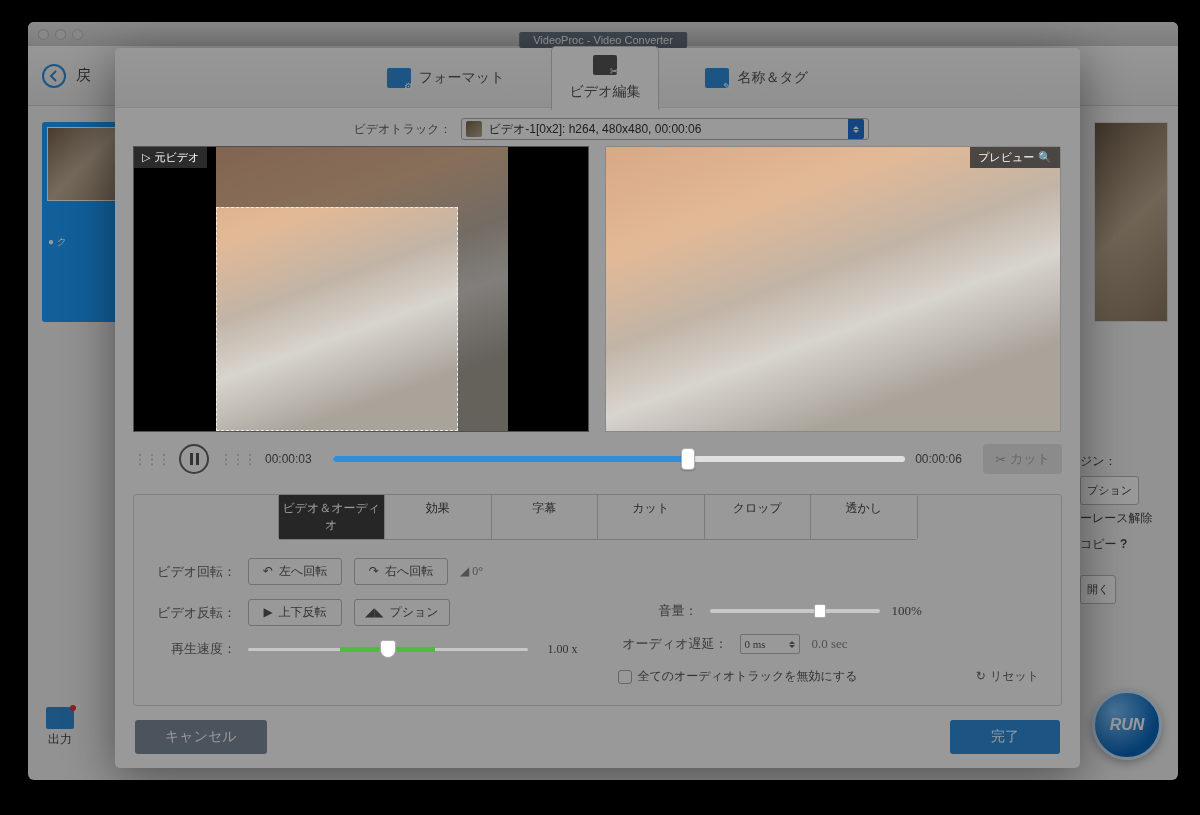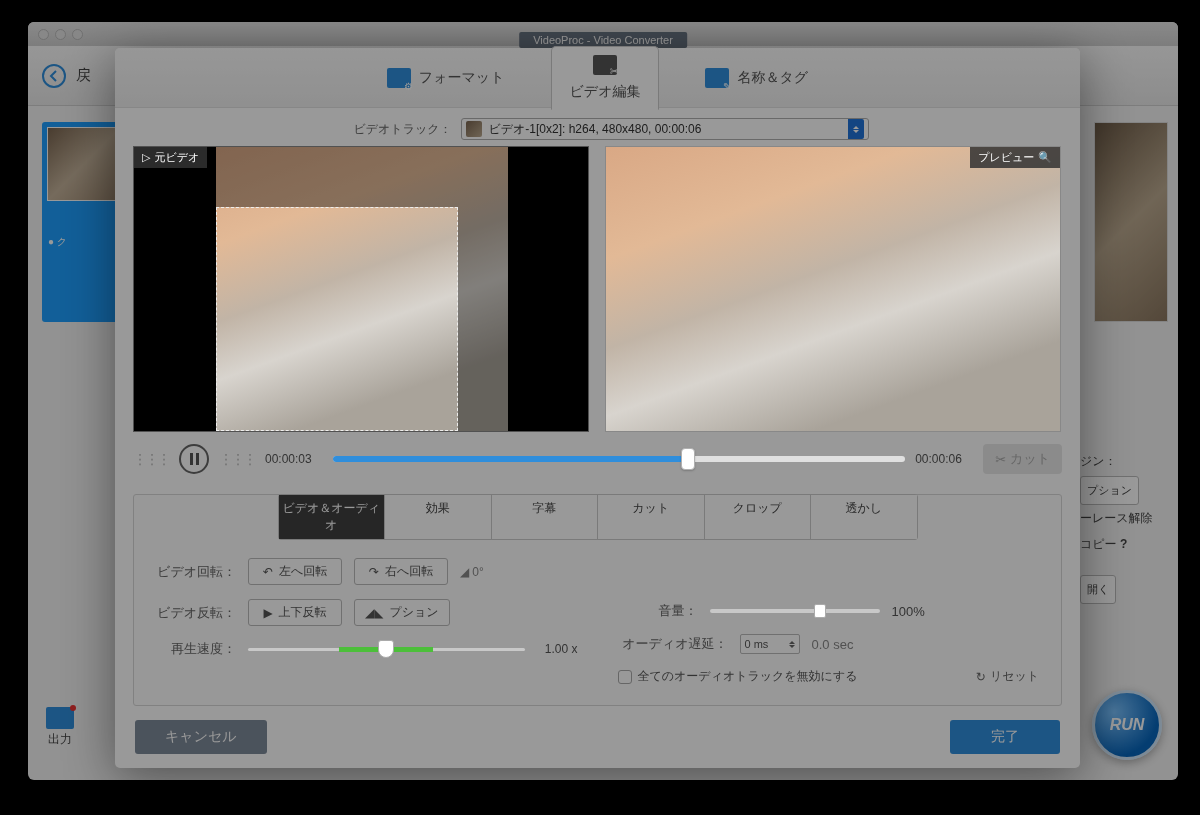--- a/index.html
+++ b/index.html
@@ -200,21 +200,21 @@
   margin: 0 auto; width: 640px; margin-top:-1px;
   border:1px solid #ccc; border-radius:3px;
 }
 .sub-tab {
   flex:1; text-align:center; padding:5px 0; font-size:12px; color:#444;
   border-right:1px solid #ccc; cursor:pointer; background:#fff;
 }
 .sub-tab:last-child { border-right:none; }
 .sub-tab.active { background:#404040; color:#fff; }
 .panel-body {
-  padding: 18px 22px 10px; display: flex; gap: 40px; font-size: 13px; color:#555;
+  padding: 18px 22px 10px; display: flex; gap: 40px; font-size: 13px; color:#555;font-family:Liberation Serif, serif;
 }
 .col { flex: 1; display: flex; flex-direction: column; gap: 14px; }
 .row { display: flex; align-items: center; gap: 12px; }
 .row .lbl { width: 80px; text-align: right; color:#666; }
 .btn2 {
   border:1px solid #bbb; border-radius:3px; background:#fff;
   padding: 4px 10px; font-size:12px; display:inline-flex;
   align-items:center; gap:6px; min-width:94px; justify-content:center;
   cursor:pointer;
 }

